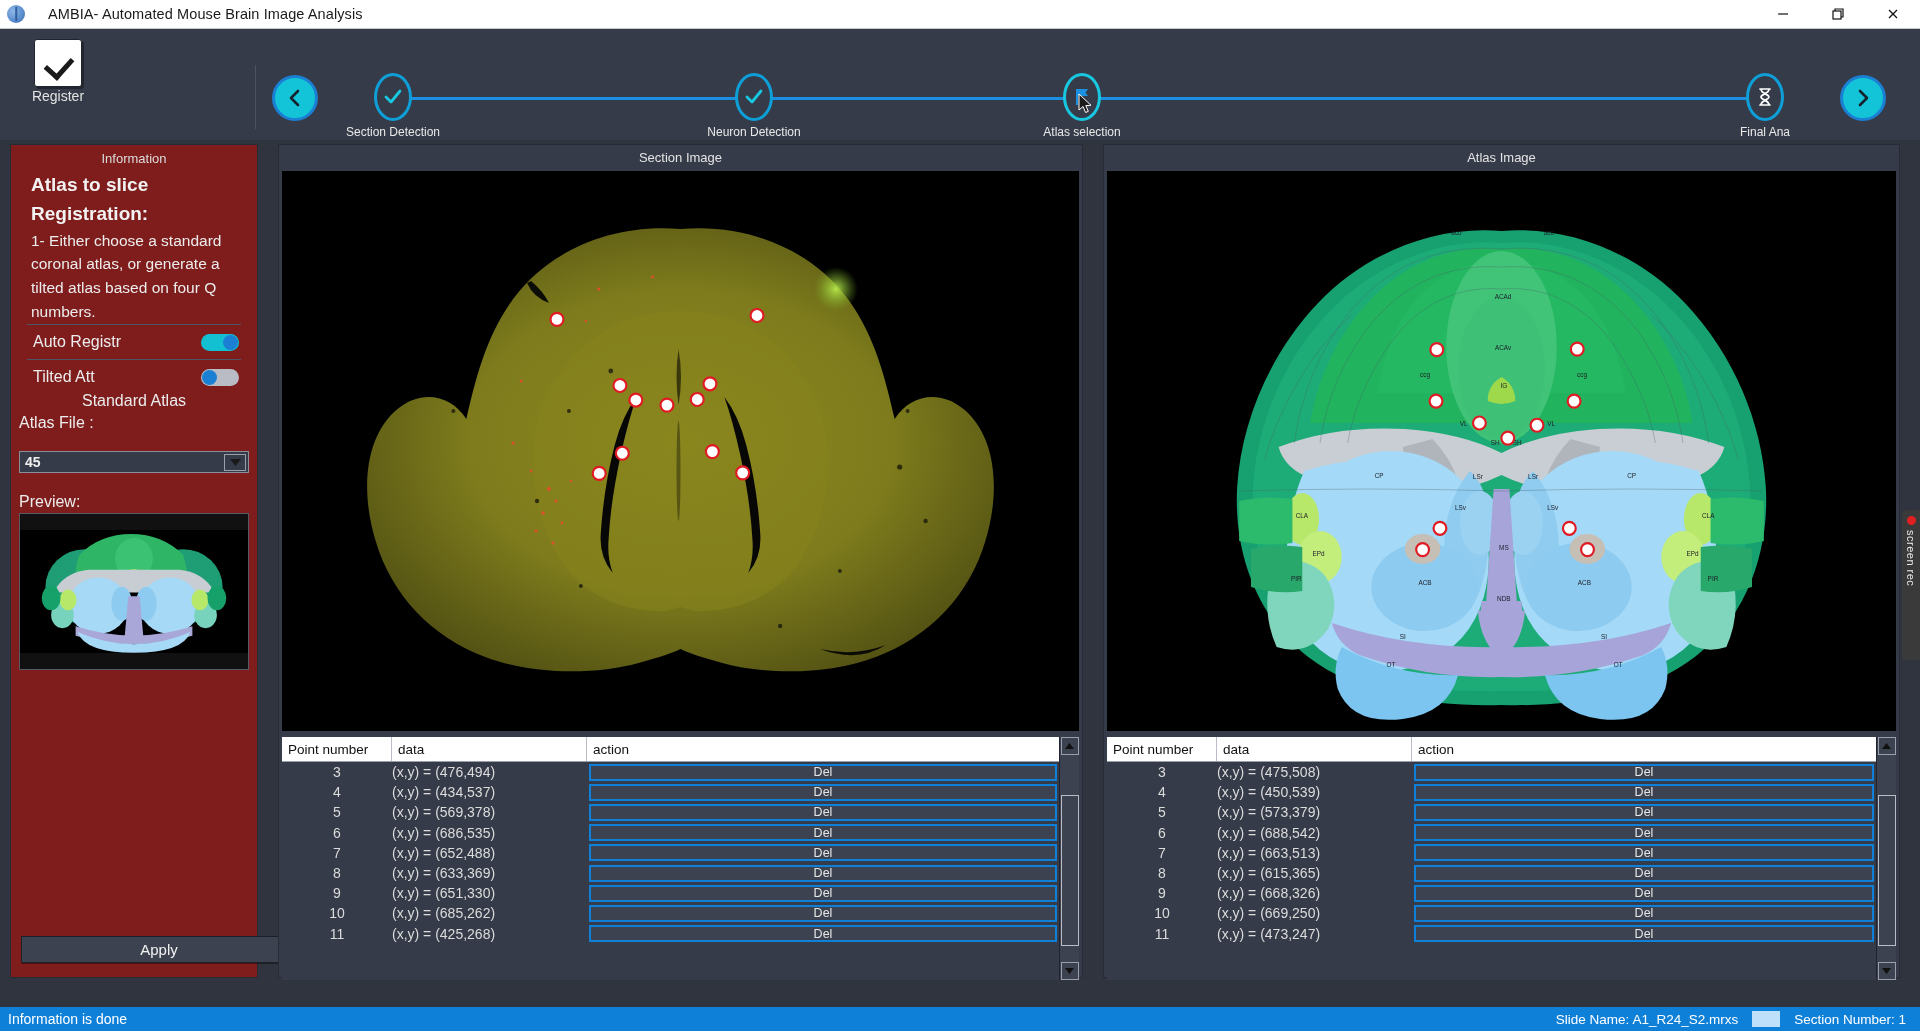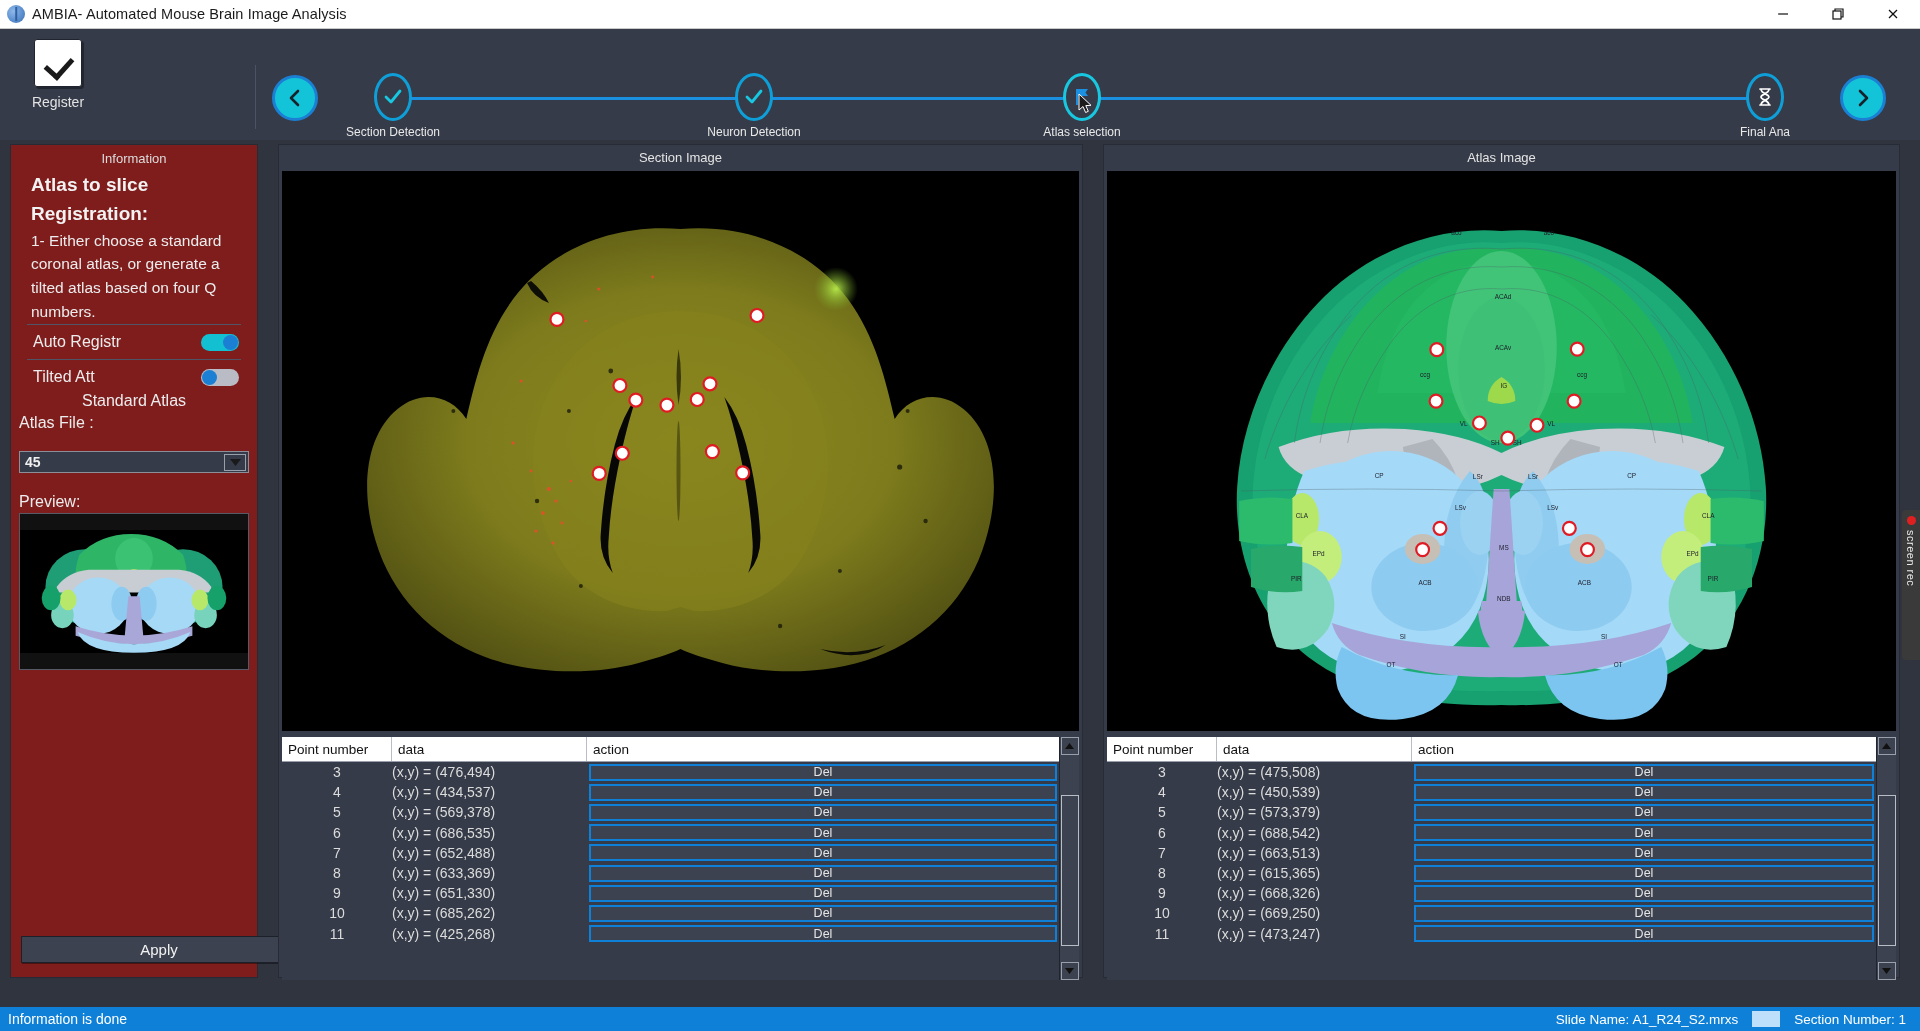--- a/index.html
+++ b/index.html
@@ -8,21 +8,21 @@
     font-family: "Liberation Sans", sans-serif;
     background:#2f343f;
     color:#e8e8e8;
     font-size:13px;
   }
 
   
   #titlebar {
     position:absolute; top:0; left:0; width:1920px; height:29px;
     background:#ffffff; border-bottom:1px solid #c8c8c8;
-    display:flex; align-items:center;
+    display:flex; align-items:center;gap:16px;
   }
   #titlebar .app-icon {
     width:18px; height:18px; margin-left:7px; margin-right:7px;
     border-radius:50%;
     background:radial-gradient(circle at 35% 35%, #8fb8e8 0%, #5b8fd0 55%, #3f6ea8 100%);
     position:relative;
   }
   #titlebar .app-icon:after{
     content:""; position:absolute; left:50%; top:2px; width:1.5px; height:14px;
     background:#2f5f9e; transform:translateX(-50%);
@@ -51,21 +51,21 @@
   }
   #register-tool .chk-inner {
     width:33px; height:33px; border-radius:6px; background:#fff;
     position:relative;
   }
   #register-tool .chk-inner:after{
     content:""; position:absolute; left:8px; top:5px;
     width:13px; height:21px; border:solid #1a1a1a;
     border-width:0 5px 5px 0; transform:rotate(42deg);
   }
-  #register-tool .tool-label { margin-top:7px; font-size:14px; color:#e3e3e3; }
+  #register-tool .tool-label { margin-top:1px; font-size:14px; color:#e3e3e3; }
 
   #toolbar .divider {
     position:absolute; left:255px; top:36px; width:1px; height:64px; background:#4b5263;
   }
 
   .nav-circle {
     position:absolute; top:46px; width:46px; height:46px; border-radius:50%;
     background:#13c4d8; border:3px solid #1b7fd4;
     display:flex; align-items:center; justify-content:center; cursor:pointer;
   }

